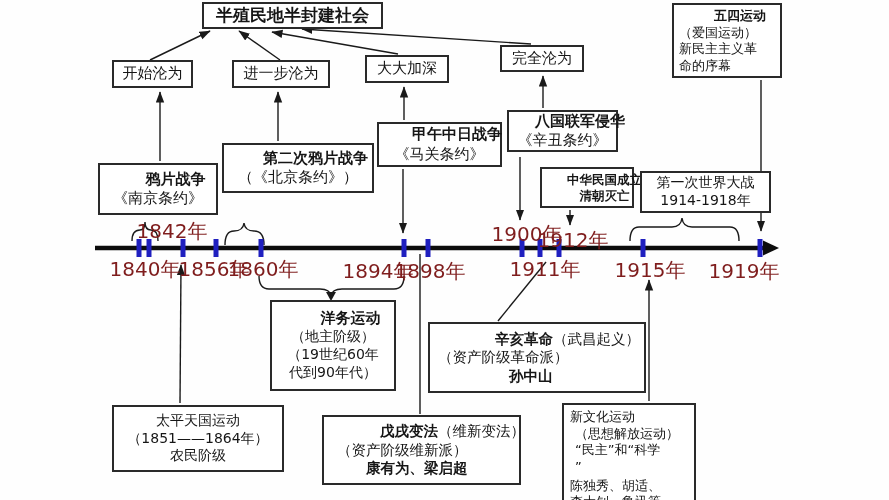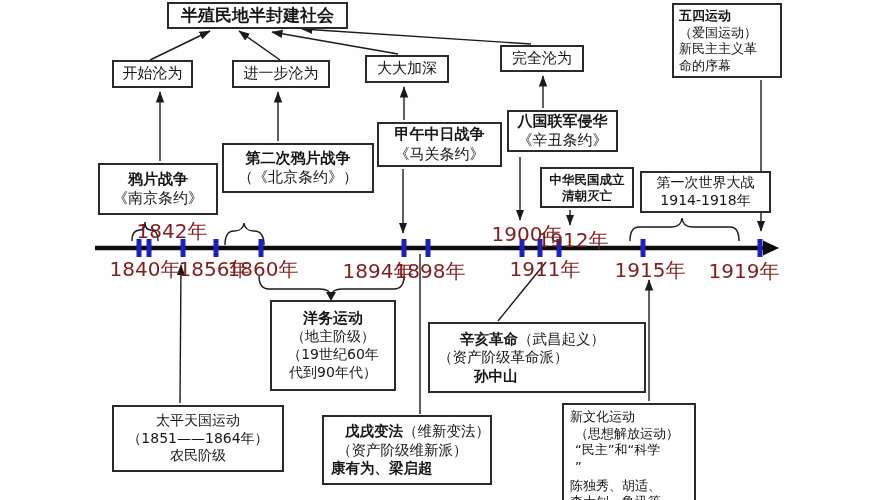--- a/index.html
+++ b/index.html
@@ -2,21 +2,21 @@
 <html><head>
 <meta charset="utf-8">
 <style>
   html,body{margin:0;padding:0;background:#fff;}
   body{font-family:"DejaVu Sans","Liberation Sans",sans-serif;color:#161616;}
   #stage{position:relative;width:889px;height:500px;background:#fefefe;overflow:hidden;}
   .box{position:absolute;border:2px solid #2a2a2a;background:#fff;box-sizing:border-box;
        display:flex;flex-direction:column;justify-content:center;align-items:center;
        line-height:1.28;text-align:center;white-space:nowrap;}
   .box .row{display:block;}
-  .b{font-weight:bold;}
+  .b{font-weight:bold;margin-left:35px;}
   .yr{position:absolute;font-size:20px;white-space:nowrap;transform:translateX(-50%);color:#7f1d1d;}
   .tick{position:absolute;width:5px;height:18px;top:239px;background:#1f1fbf;transform:translateX(-50%);}
   svg.overlay{position:absolute;left:0;top:0;pointer-events:none;}
   .leftalign{align-items:flex-start;text-align:right;}
 </style>
 </head>
 <body>
 
 <div id="stage">
 
@@ -142,21 +142,21 @@
   <div class="box leftalign" style="left:428px;top:322px;width:218px;height:71px;font-size:14.5px;padding:4px 8px">
     <span class="row" style="padding-left:22px"><span class="b">辛亥革命</span><span>（武昌起义）</span></span>
     <span class="row">（资产阶级革命派）</span>
     <span class="row b" style="padding-left:36px">孙中山</span>
   </div>
   <div class="box" style="left:112px;top:405px;width:172px;height:67px;font-size:14px">
     <span class="row">太平天国运动</span>
     <span class="row">（1851——1864年）</span>
     <span class="row">农民阶级</span>
   </div>
-  <div class="box leftalign" style="left:322px;top:415px;width:170px;height:70px;font-size:14.5px;padding:4px 7px">
+  <div class="box leftalign" style="left:322px;top:415px;width:199px;height:70px;font-size:14.5px;padding:4px 7px">
     <span class="row" style="padding-left:14px"><span class="b">戊戌变法</span><span>（维新变法）</span></span>
     <span class="row" style="padding-left:6px">（资产阶级维新派）</span>
     <span class="row b">康有为、梁启超</span>
   </div>
   <div class="box leftalign" style="left:562px;top:403px;width:134px;height:125px;font-size:13px;padding:4px 6px;justify-content:flex-start">
     <span class="row">新文化运动</span>
     <span class="row" style="padding-left:5px">（思想解放运动）</span>
     <span class="row" style="padding-left:5px">“民主”和“科学</span>
     <span class="row" style="padding-left:5px">”</span>
     <span class="row" style="margin-top:2px">陈独秀、胡适、</span>

